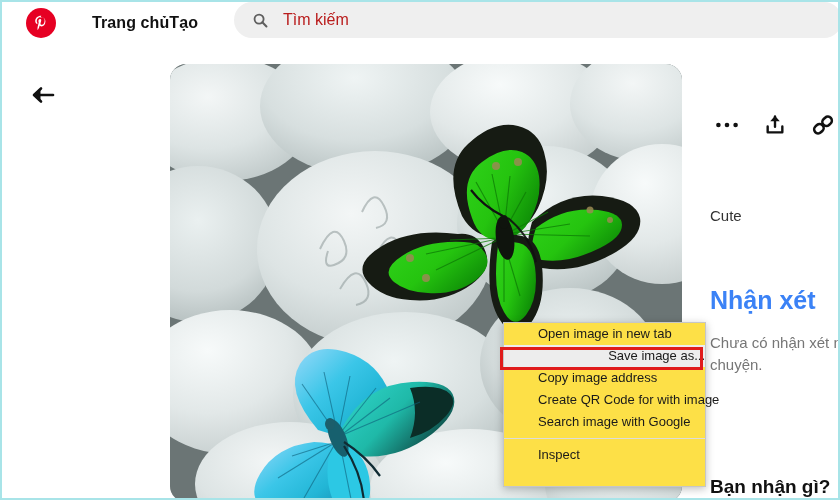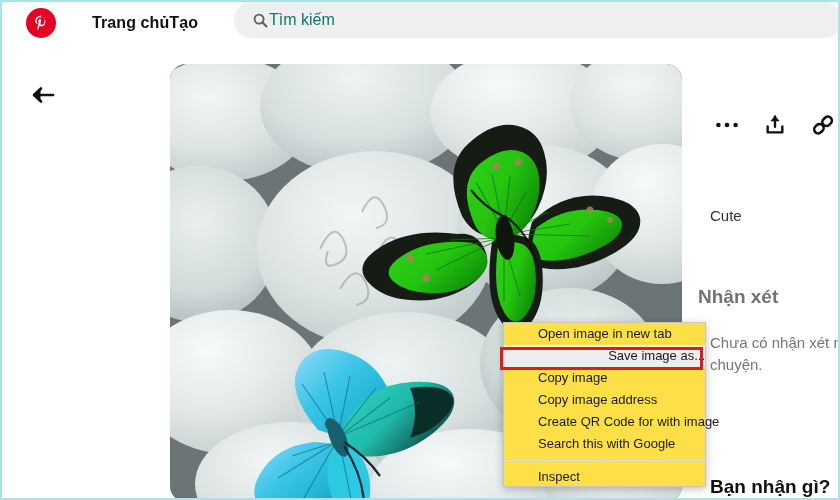--- a/index.html
+++ b/index.html
@@ -34,21 +34,21 @@
     letter-spacing:.1px;
   }
   #nav-home{margin-left:36px;}
   #searchbar{
     position:absolute;left:232px;top:0px;width:608px;height:36px;
     background:#efefef;border-radius:18px;
     display:flex;align-items:center;
   }
   #search-icon{margin-left:18px;display:flex;align-items:center;flex:none;}
   #search-placeholder{
-    font-size:16px;color:#0f766e;margin-left:0;
+    font-size:16px;color:#b91c1c;margin-left:14px;
   }
 
   
   #content{position:absolute;left:0;top:41px;width:836px;height:455px;background:#fff;}
 
   #back-arrow{
     position:absolute;left:27px;top:79px;width:28px;height:28px;
     display:flex;align-items:center;justify-content:center;cursor:pointer;
   }
 
@@ -73,22 +73,22 @@
     cursor:pointer;flex:none;
   }
   #more-btn{width:26px;height:26px;}
   #share-btn{width:26px;height:26px;margin-left:22px;}
   #link-btn{width:26px;height:26px;margin-left:22px;}
   #pin-title{
     position:absolute;left:16px;top:143px;
     font-size:15px;color:#333333;
   }
   #comments-heading{
-    position:absolute;left:4px;top:222px;
-    font-size:19px;font-weight:bold;color:#737373;
+    position:absolute;left:16px;top:222px;
+    font-size:25px;font-weight:bold;color:#3b82f6;
   }
   #comments-empty{
     position:absolute;left:16px;top:268px;width:180px;
     font-size:15px;color:#767676;line-height:1.45;
   }
   #comment-prompt{
     position:absolute;left:16px;top:412px;
     font-size:19px;font-weight:bold;color:#111111;white-space:nowrap;
   }
 
@@ -330,23 +330,22 @@
     <div id="comments-heading">Nhận xét</div>
 
     <div id="comments-empty">Chưa có nhận xét n chuyện.</div>
 
     <div id="comment-prompt">Bạn nhận gì?</div>
   </div>
 
   <div id="context-menu">
     <div class="menu-item">Open image in new tab</div>
     <div class="menu-item highlight">Save image as...</div>
-    <div class="menu-item">Copy image</div>
     <div class="menu-item">Copy image address</div>
     <div class="menu-item">Create QR Code for with image</div>
-    <div class="menu-item">Search this with Google</div>
+    <div class="menu-item">Search image with Google</div>
     <div class="menu-sep"></div>
     <div class="menu-item">Inspect</div>
 
     <div id="save-as-highlight"></div>
   </div>
 
 </div>
 
 </body></html>

